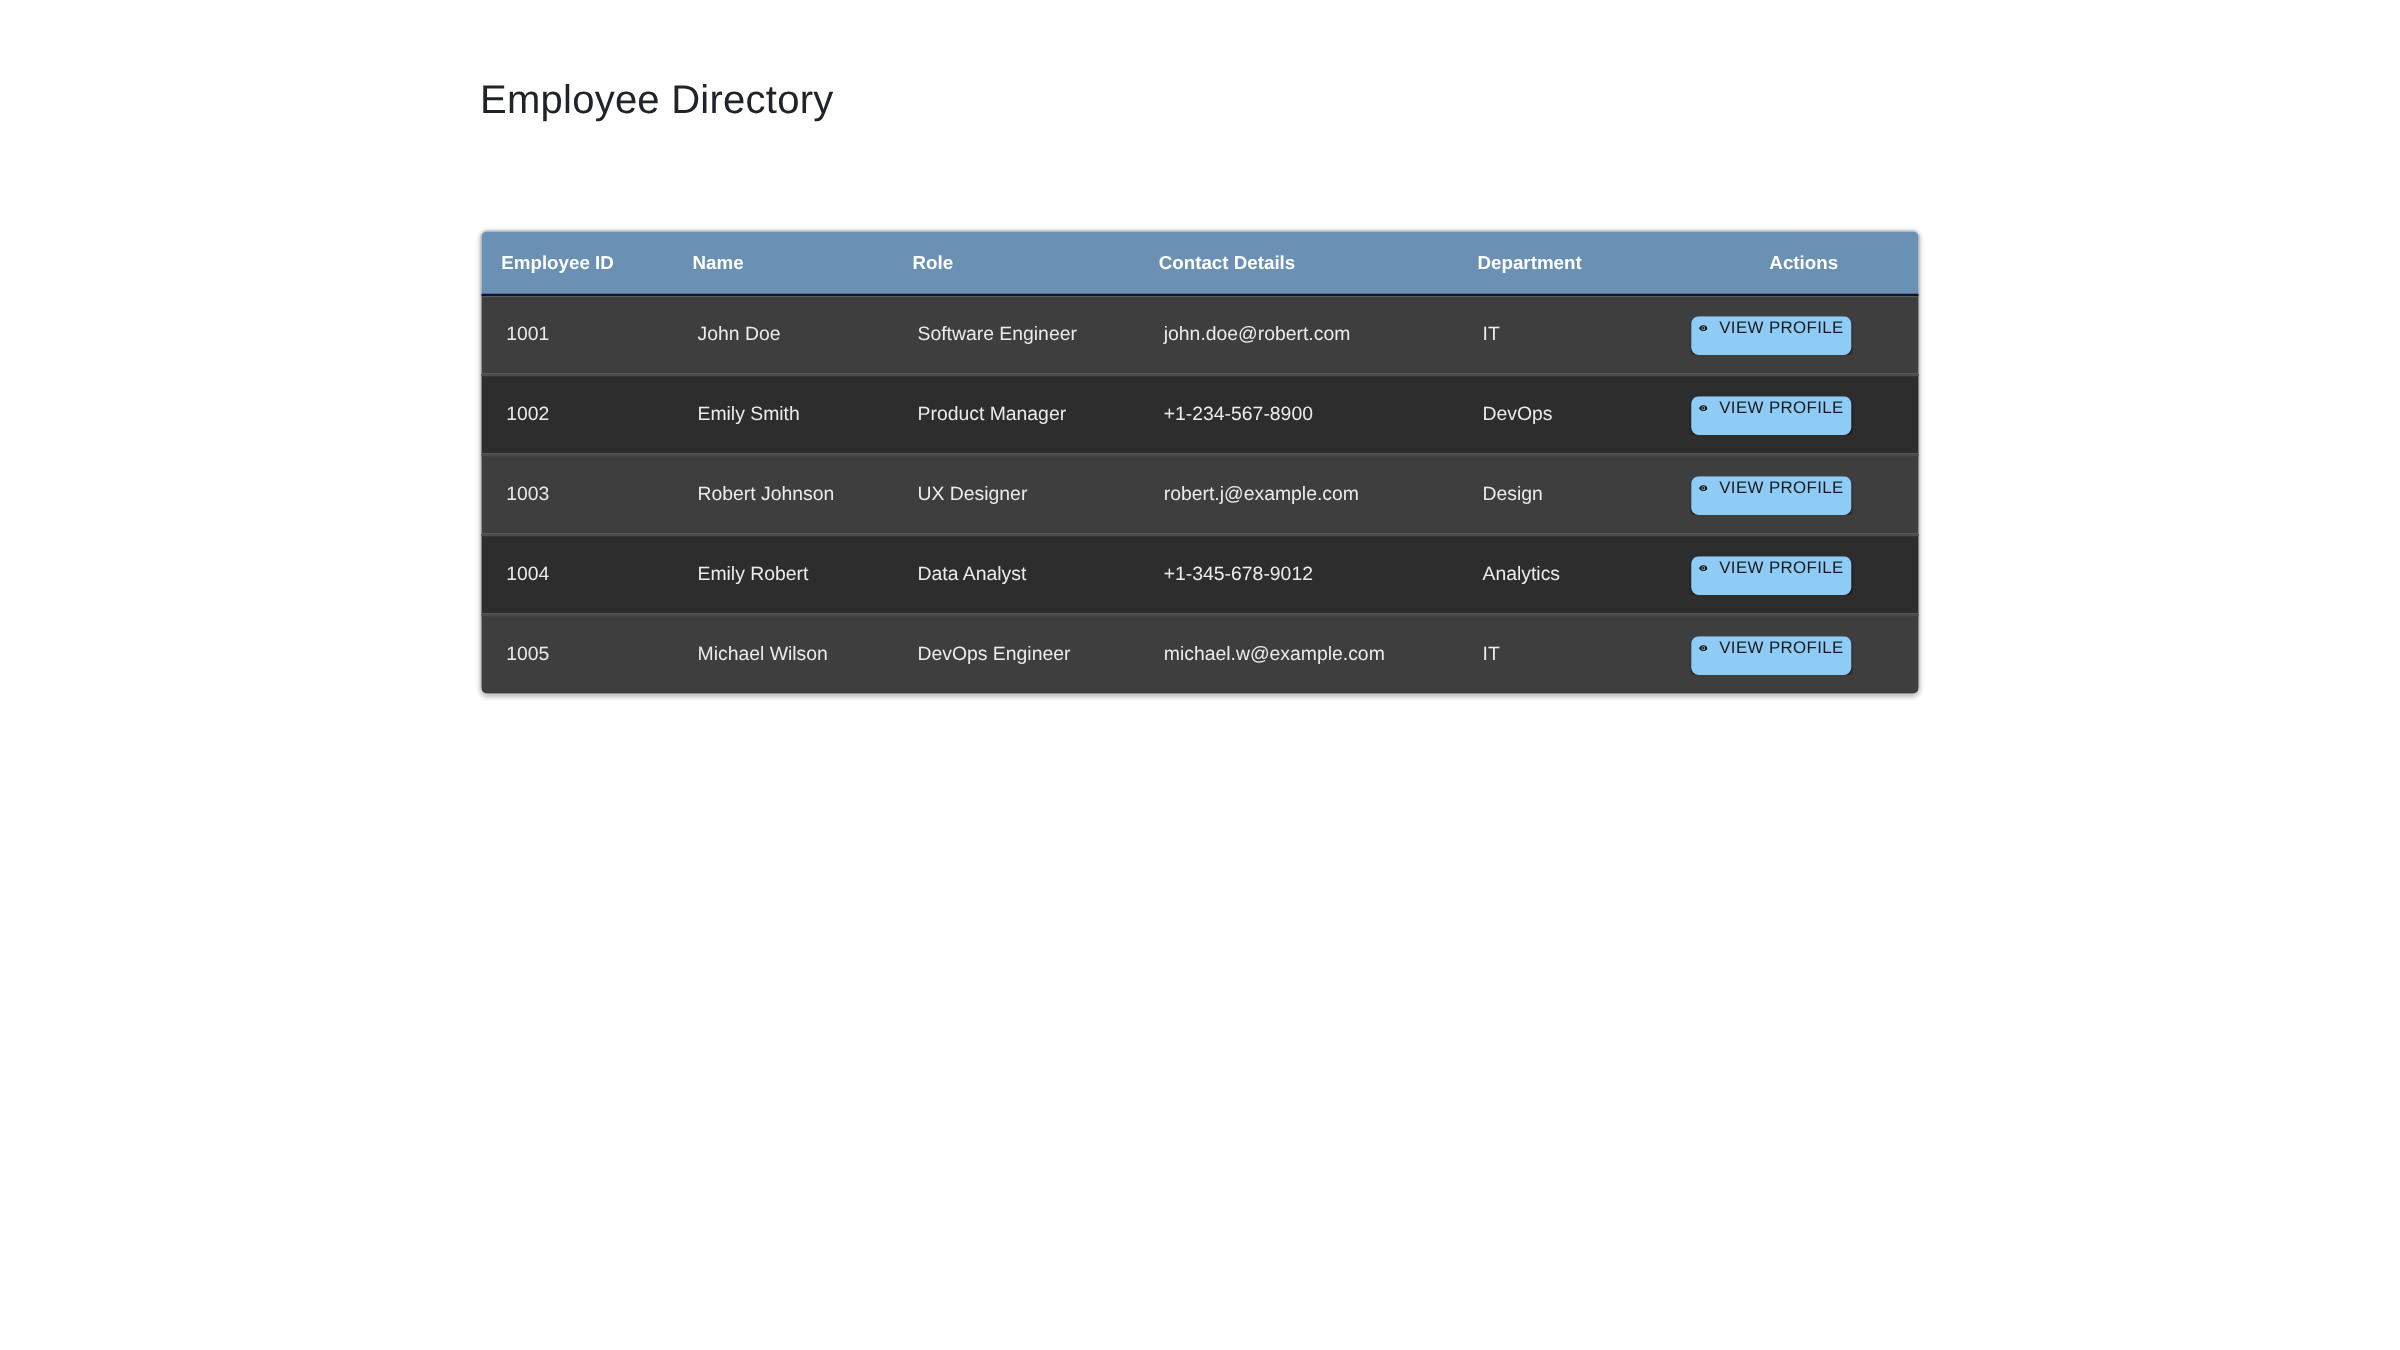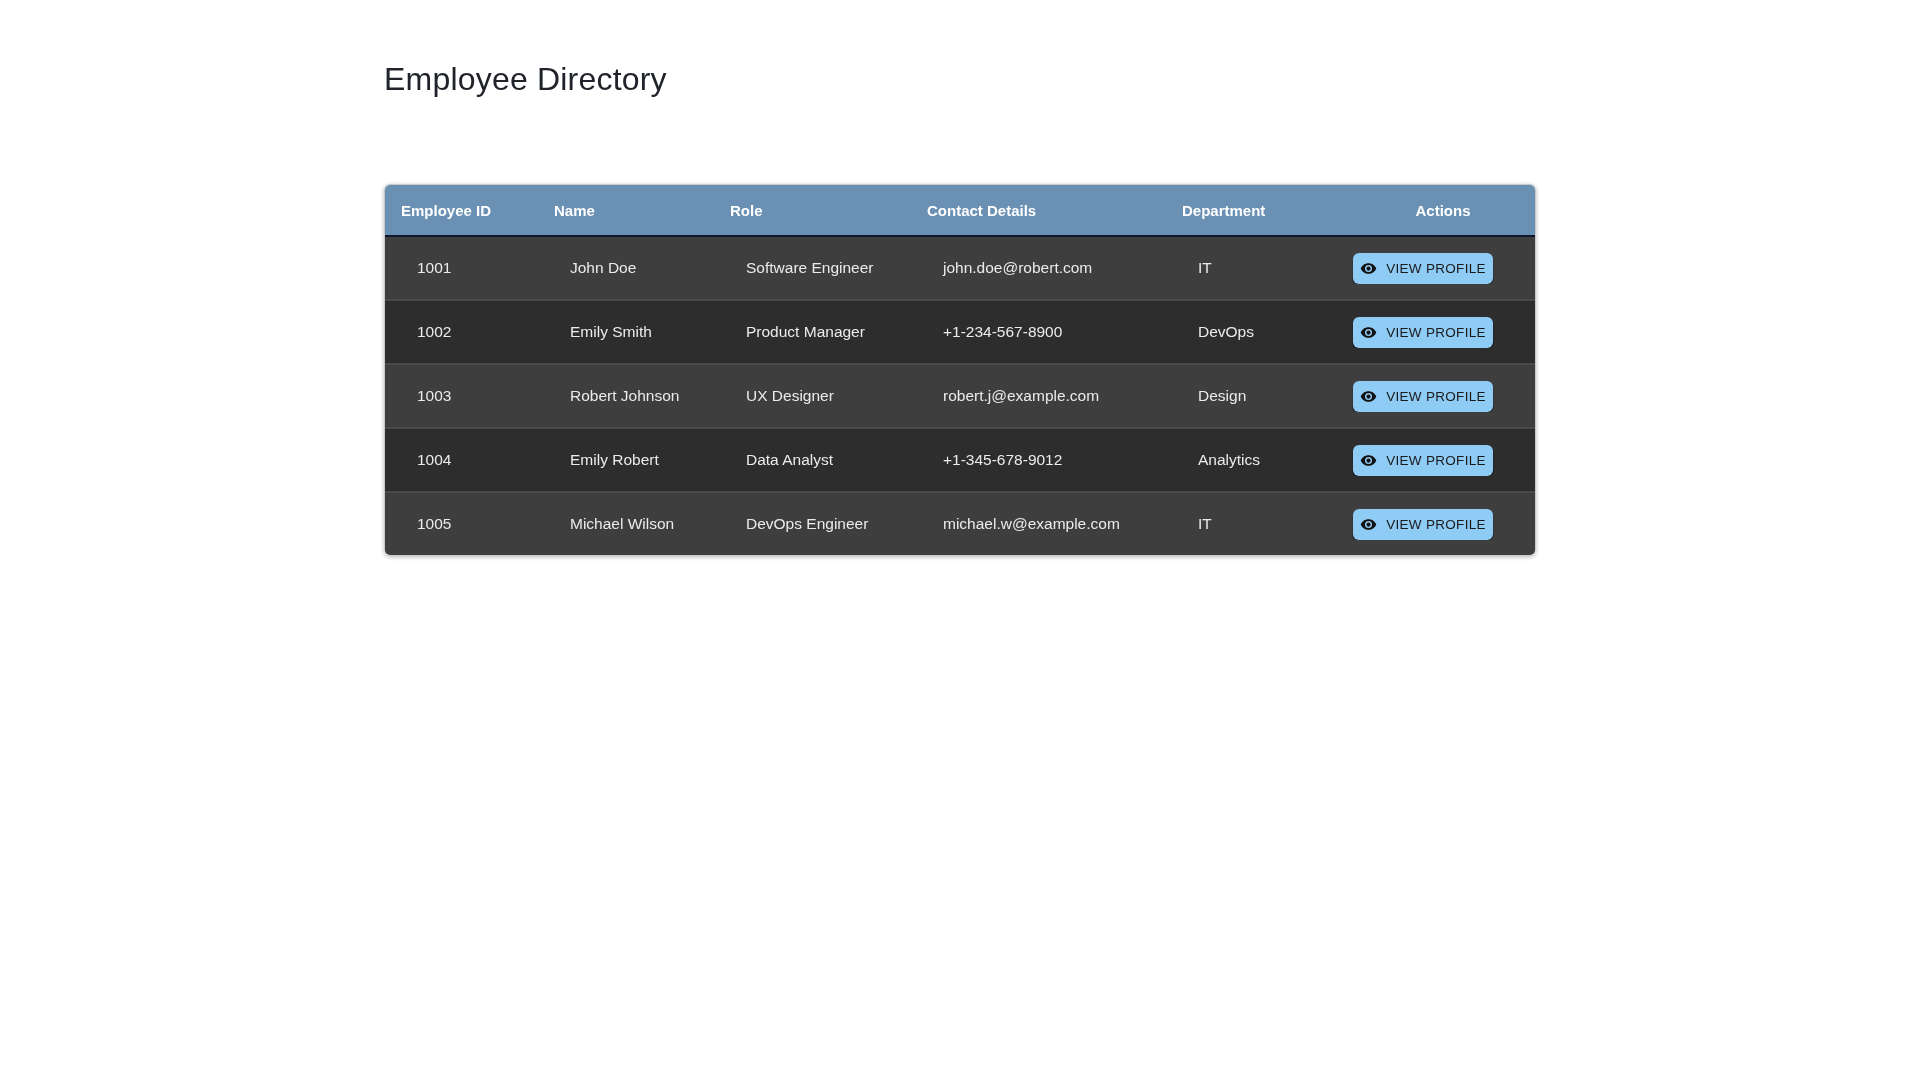--- a/index.html
+++ b/index.html
@@ -63,36 +63,36 @@
     height: 62px;
     color: var(--row-text, #ebebeb);
     font-size: 15.5px;
   }
 
   .row.odd  { background: var(--row-odd-bg, #3e3e3e); }
   .row.even { background: var(--row-even-bg, #2d2d2d); }
   .row + .row { border-top: 2px solid var(--row-divider, #4b4b4b); }
 
   .cell {
-    padding-left: 32px;
+    padding-left: 20px;
     white-space: nowrap;
     overflow: hidden;
     text-overflow: ellipsis;
   }
 
   .cell.actions {
     padding-left: 2px;
   }
 
   .view-profile-btn {
     display: flex;
-    align-items: center;
+    align-items: flex-start;
     justify-content: center;
     gap: 9px;
-    width: 140px;
+    width: 128px;
     height: 31px;
     border: none;
     border-radius: 6px;
     background: var(--button-bg, #8ecbf5);
     color: var(--button-text, #1a1a1a);
     font-family: "Liberation Sans", sans-serif;
     font-size: 13.5px;
     letter-spacing: 0.3px;
     cursor: pointer;
     box-shadow: 0 2px 2px rgba(0,0,0,0.45);

